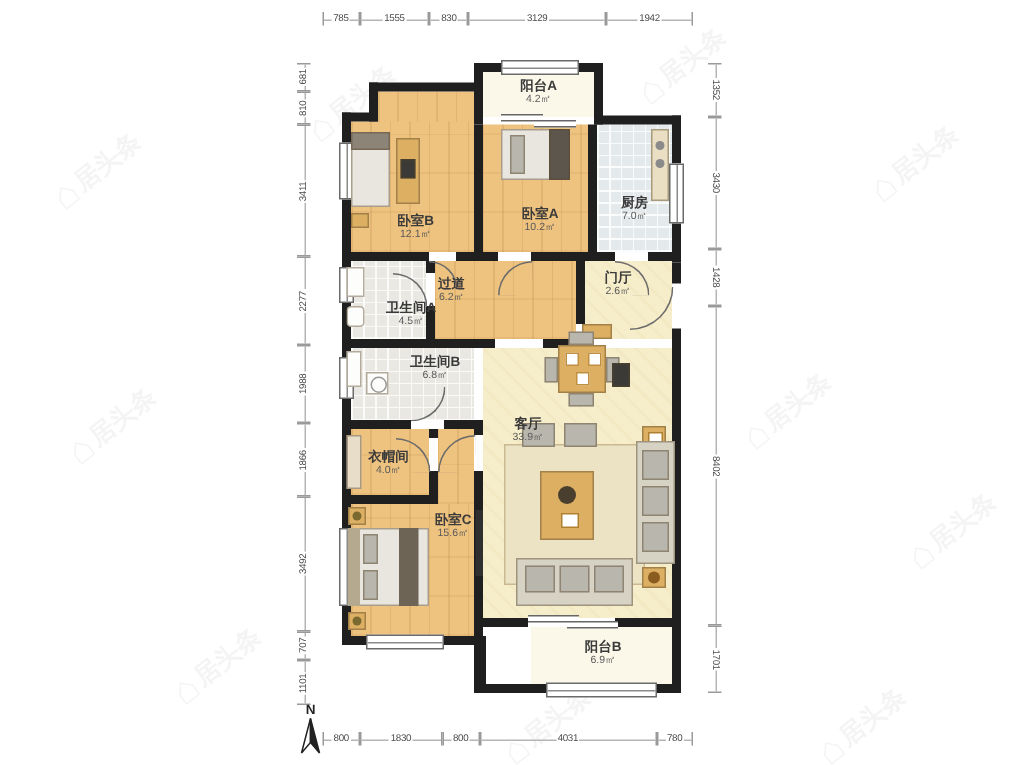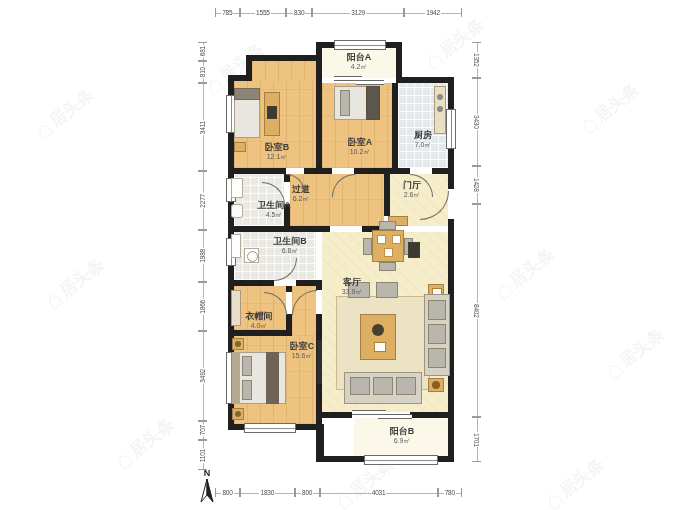--- a/index.html
+++ b/index.html
@@ -280,21 +280,21 @@
       <div class="rarea">2.6㎡</div>
     </div>
   <div class="rlabel" style="left:274px;top:210px">
     <div class="rname">卫生间A</div>
       <div class="rarea">4.5㎡</div>
     </div>
   <div class="rlabel" style="left:290px;top:246px">
     <div class="rname">卫生间B</div>
       <div class="rarea">6.8㎡</div>
     </div>
-  <div class="rlabel" style="left:259px;top:321px">
+  <div class="rlabel" style="left:259px;top:309px">
     <div class="rname">衣帽间</div>
       <div class="rarea">4.0㎡</div>
     </div>
   <div class="rlabel" style="left:352px;top:287px">
     <div class="rname">客厅</div>
       <div class="rarea">33.9㎡</div>
     </div>
   <div class="rlabel" style="left:302px;top:351px">
     <div class="rname">卧室C</div>
       <div class="rarea">15.6㎡</div>

